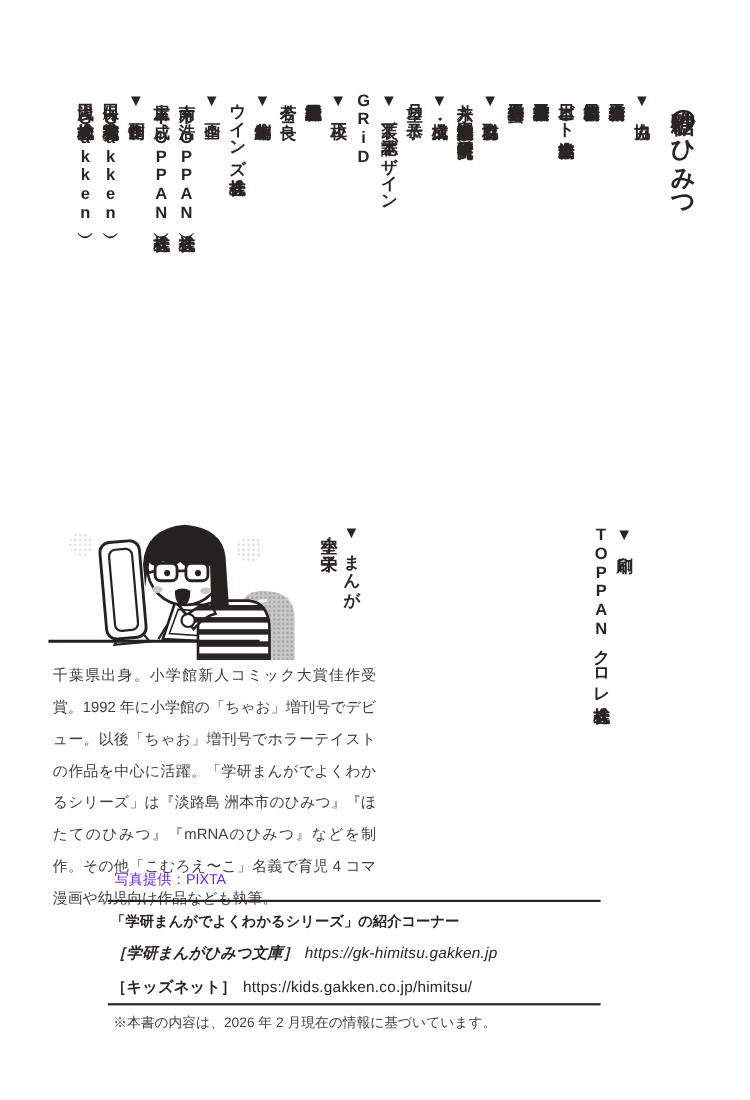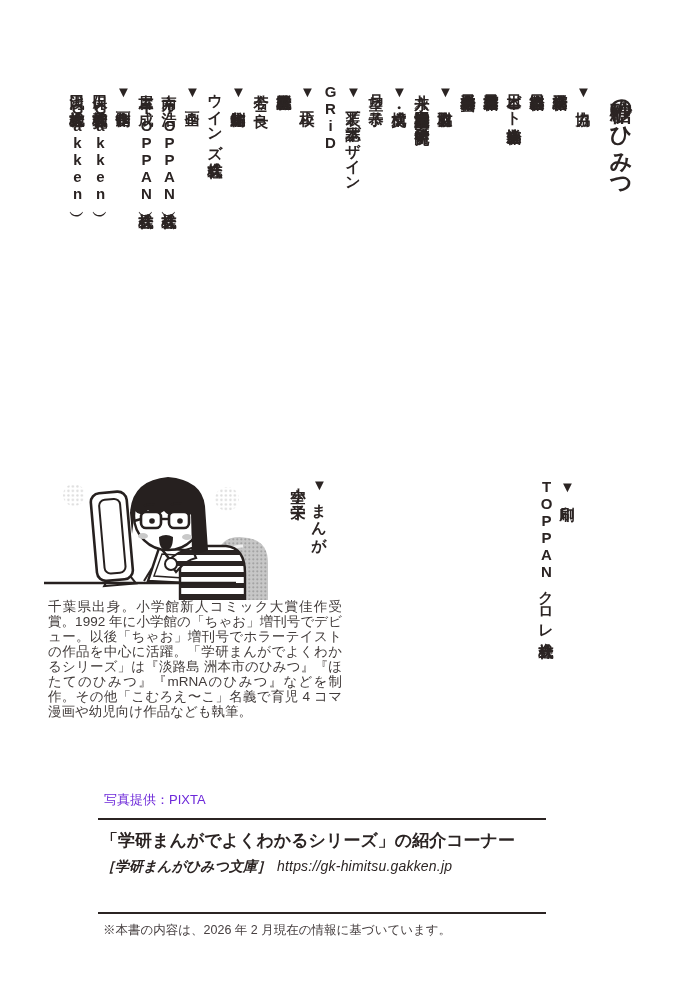--- a/index.html
+++ b/index.html
@@ -19,29 +19,29 @@
   .book-title{
     font-size:22px;font-weight:800;line-height:32px;letter-spacing:1px;
     margin:0;margin-block-end:10px;
   }
   .cr{margin:0;}
   .print-block{top:478px;right:104px;height:215px;font-size:15px;line-height:21px;font-weight:600;}
   .manga-block{top:476px;right:352px;height:115px;font-size:15px;line-height:21px;font-weight:600;}
   
   .bio{
     position:absolute;left:48px;top:599px;width:294px;margin:0;
-    font-size:13.5px;line-height:15px;font-weight:500;color:#413b3a;
+    font-size:13.5px;line-height:29px;font-weight:500;color:#413b3a;
     text-align:justify;
   }
   
   .photo-credit{position:absolute;left:104px;top:791px;font-size:13px;font-weight:500;color:#6d28d9;}
   .rule{position:absolute;left:98px;width:448px;height:2px;background:#2b2423;}
   .rule-1{top:818px;}
   .rule-2{top:912px;}
-  .series-intro{position:absolute;left:101px;top:829px;font-size:17px;font-weight:700;}
+  .series-intro{position:absolute;left:101px;top:829px;font-size:13px;font-weight:700;}
   .link-line{position:absolute;left:101px;font-size:14px;}
   .link-1{top:858px;font-style:italic;}
   .link-2{top:889px;}
   .link-label{font-weight:700;margin-right:6px;}
   .link-url{font-weight:500;letter-spacing:0.2px;}
   .note{position:absolute;left:103px;top:922px;font-size:12.5px;font-weight:500;color:#474041;}
   
   .illo{position:absolute;left:40px;top:458px;}
 </style>
 </head>
@@ -168,16 +168,19 @@
   </svg>
 
   <p class="bio">千葉県出身。小学館新人コミック大賞佳作受賞。1992 年に小学館の「ちゃお」増刊号でデビュー。以後「ちゃお」増刊号でホラーテイストの作品を中心に活躍。「学研まんがでよくわかるシリーズ」は『淡路島 洲本市のひみつ』『ほたてのひみつ』『mRNAのひみつ』などを制作。その他「こむろえ〜こ」名義で育児 4 コマ漫画や幼児向け作品なども執筆。</p>
 
   <div class="photo-credit">写真提供：PIXTA</div>
   <div class="rule rule-1"></div>
   <div class="series-intro">「学研まんがでよくわかるシリーズ」の紹介コーナー</div>
   <div class="link-line link-1">
     <span class="link-label">［学研まんがひみつ文庫］</span><span class="link-url">https://gk-himitsu.gakken.jp</span>
   </div>
+  <div class="link-line link-2">
+    <span class="link-label">［キッズネット］</span><span class="link-url">https://kids.gakken.co.jp/himitsu/</span>
+  </div>
   <div class="rule rule-2"></div>
   <div class="note">※本書の内容は、2026 年 2 月現在の情報に基づいています。</div>
 
 </div>
 
 </body></html>

